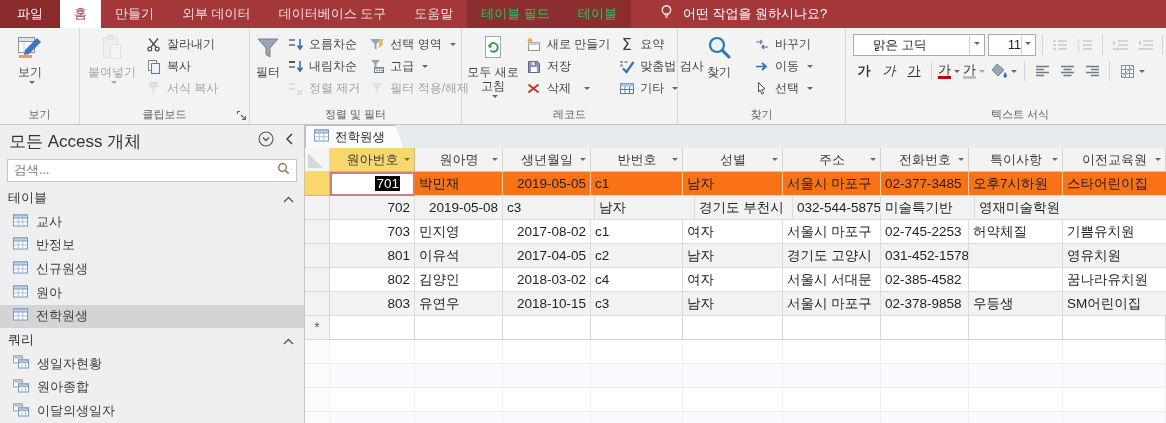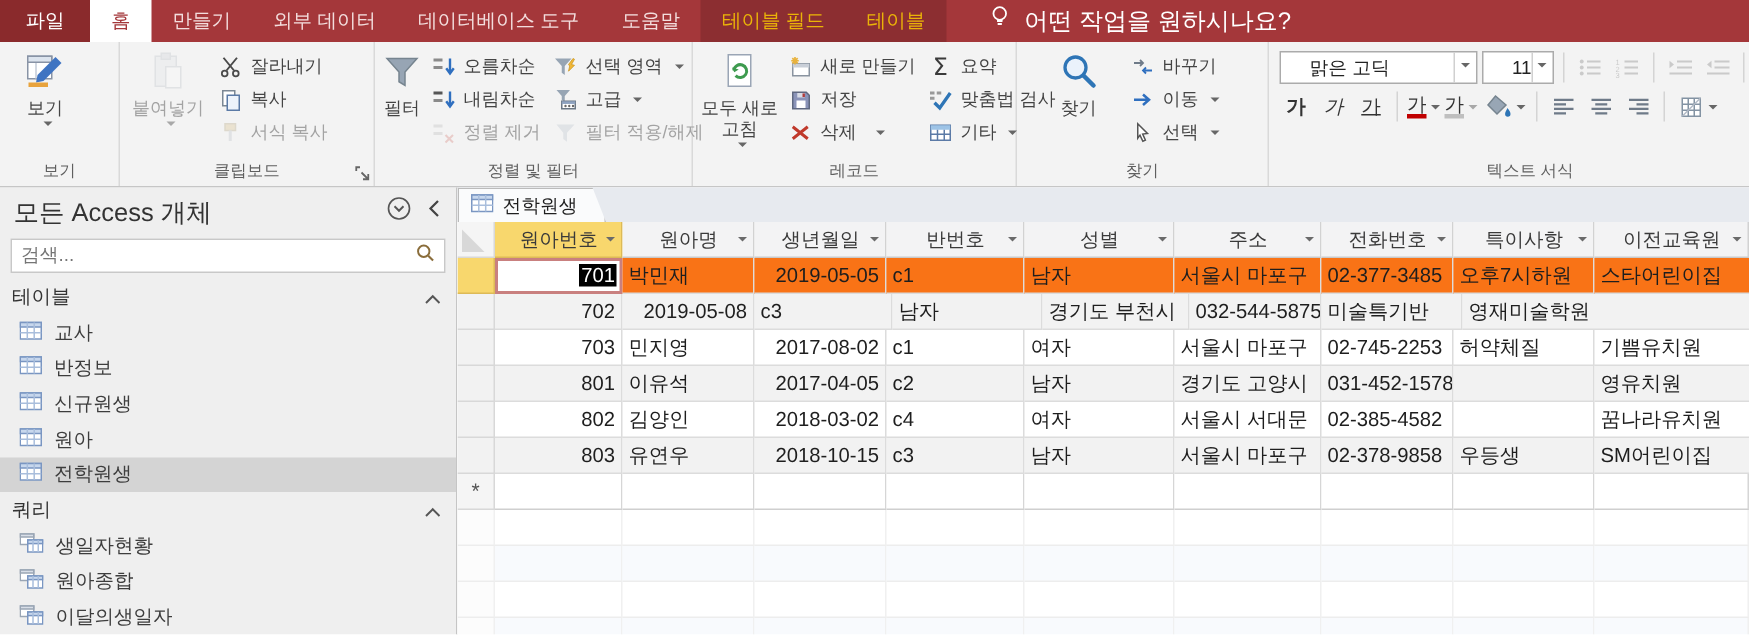--- a/index.html
+++ b/index.html
@@ -4,22 +4,22 @@
 <style>
 *{margin:0;padding:0;box-sizing:border-box}
 html,body{width:1166px;height:423px;overflow:hidden}
 body{font-family:"Liberation Sans","DejaVu Sans",sans-serif;background:#fff;position:relative;font-size:12px;color:#444}
 
 
 .tabstrip{height:28px;background:#A4373A;display:flex;align-items:stretch;color:#F3DDDD;font-size:13px}
 .tab{padding:0 14px;display:flex;align-items:center;cursor:pointer;white-space:nowrap}
 .tab.file{background:#8A2A2C;color:#fff;padding:0 17px}
 .tab.active{background:#fff;color:#A4373A}
-.tab.ctx{background:#8C2E31;color:#eab308}
-.tellme{display:flex;align-items:center;gap:9px;margin-left:28px;color:#fff;font-size:16px;cursor:pointer}
+.tab.ctx{background:#8C2E31;color:#22c55e}
+.tellme{display:flex;align-items:center;gap:9px;margin-left:28px;color:#fff;font-size:13px;cursor:pointer}
 
 
 .ribbon{height:97px;background:#F3F3F3;border-bottom:1px solid #C6C6C6;display:flex;overflow:hidden}
 .rgroup{position:relative;border-right:1px solid #D9D9D9;display:flex;flex-direction:column;padding:1px 3px 0;flex:none}
 .rbody{flex:1;display:flex;align-items:flex-start}
 .rlabel{height:18px;font-size:11px;color:#5F5F5F;text-align:center;line-height:16px;white-space:nowrap}
 .bigbtn{display:flex;flex-direction:column;align-items:center;width:54px;padding-top:4px;font-size:12px;color:#444;cursor:pointer;text-align:center;line-height:14px}
 .bigbtn .bicon{width:30px;height:30px;display:flex;align-items:center;justify-content:center;margin-bottom:2px}
 .scol{display:flex;flex-direction:column;padding-top:4px}
 .sbtn{display:flex;align-items:center;height:22px;font-size:12px;color:#444;padding:0 4px;gap:5px;cursor:pointer;white-space:nowrap}
@@ -64,21 +64,21 @@
 .selall::after{content:"";position:absolute;left:3px;bottom:3px;width:0;height:0;border-bottom:15px solid #D8D8D8;border-right:15px solid transparent}
 .t-cell{flex:none;border-right:1px solid #DCDCDC;border-bottom:1px solid #DCDCDC;font-size:13.5px;color:#1E1E1E;padding:0 4px;line-height:23px;overflow:hidden;white-space:nowrap}
 .c0{width:85px;text-align:right}.c1{width:88px}.c2{width:88px;text-align:right}.c3{width:92px}
 .c4{width:100px}.c5{width:98px}.c6{width:88px}.c7{width:94px}
 .c8{flex:1 1 auto;min-width:0;border-right:none}
 .hc{background:#F3F3F4;text-align:center;position:relative;font-size:13px;color:#3A3A3A;border-right:1px solid #D2D2D2;border-bottom:1px solid #C9C9C9;padding:0 15px 0 16px;cursor:pointer}
 .hc.activecol{background:#F8D76D;border-color:#DDBA57}
 .hc .dd{position:absolute;right:4px;top:10px;width:0;height:0;border:3.5px solid transparent;border-top-color:#6A6A6A}
 .t-row.sel .t-cell{background:#f97316}
 .t-row.alt .t-cell{background:#F2F2F2}
-.t-row.sel .t-cell.cur{background:#fff;border:2px solid #C9807F;line-height:20px;padding:0 2px}
+.t-row.sel .t-cell.cur{background:#fff;border:2px solid #C9807F;line-height:20px;padding:0 13px}
 .selval{background:#000;color:#fff;padding:0 1px}
 .t-row.newrow .t-cell{background:#fff;border-right:1px solid #D6D6D6;border-bottom:1px solid #CFCFCF}
 .t-row.filler .t-cell{border-right:1px solid #F0F0F0;border-bottom:1px solid #EDEDED}
 .t-row.filler .t-selector{background:#FCFCFC;border-right:1px solid #F0F0F0;border-bottom:1px solid #EDEDED}
 .t-row.filler.alt2 .t-cell{background:#F8FAFD}
 </style>
 </head>
 <body>
 
 <div class="tabstrip">

